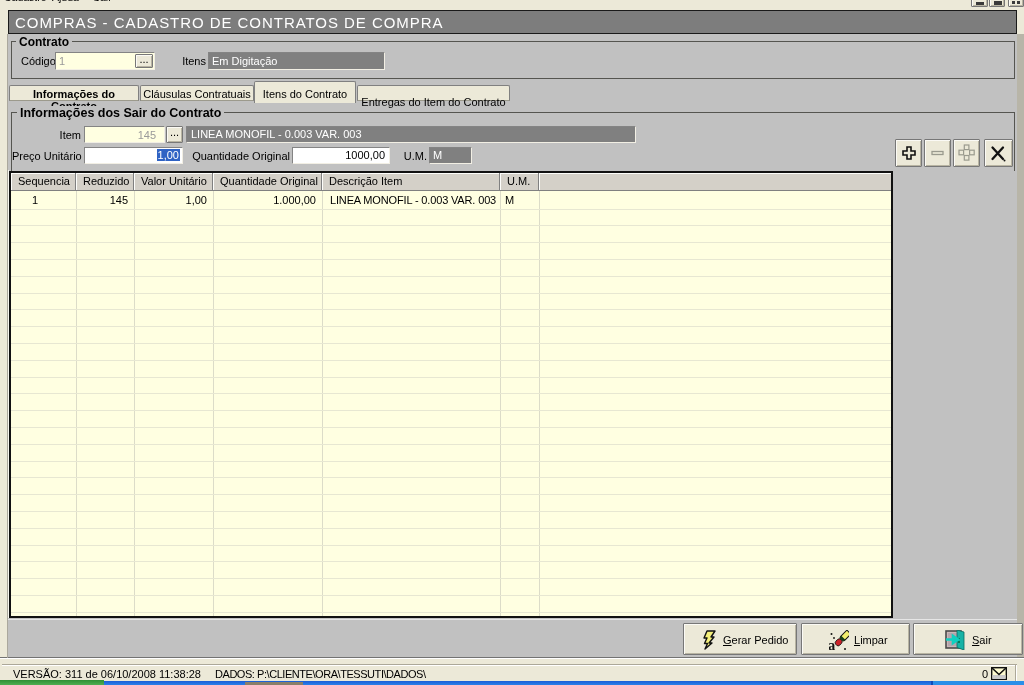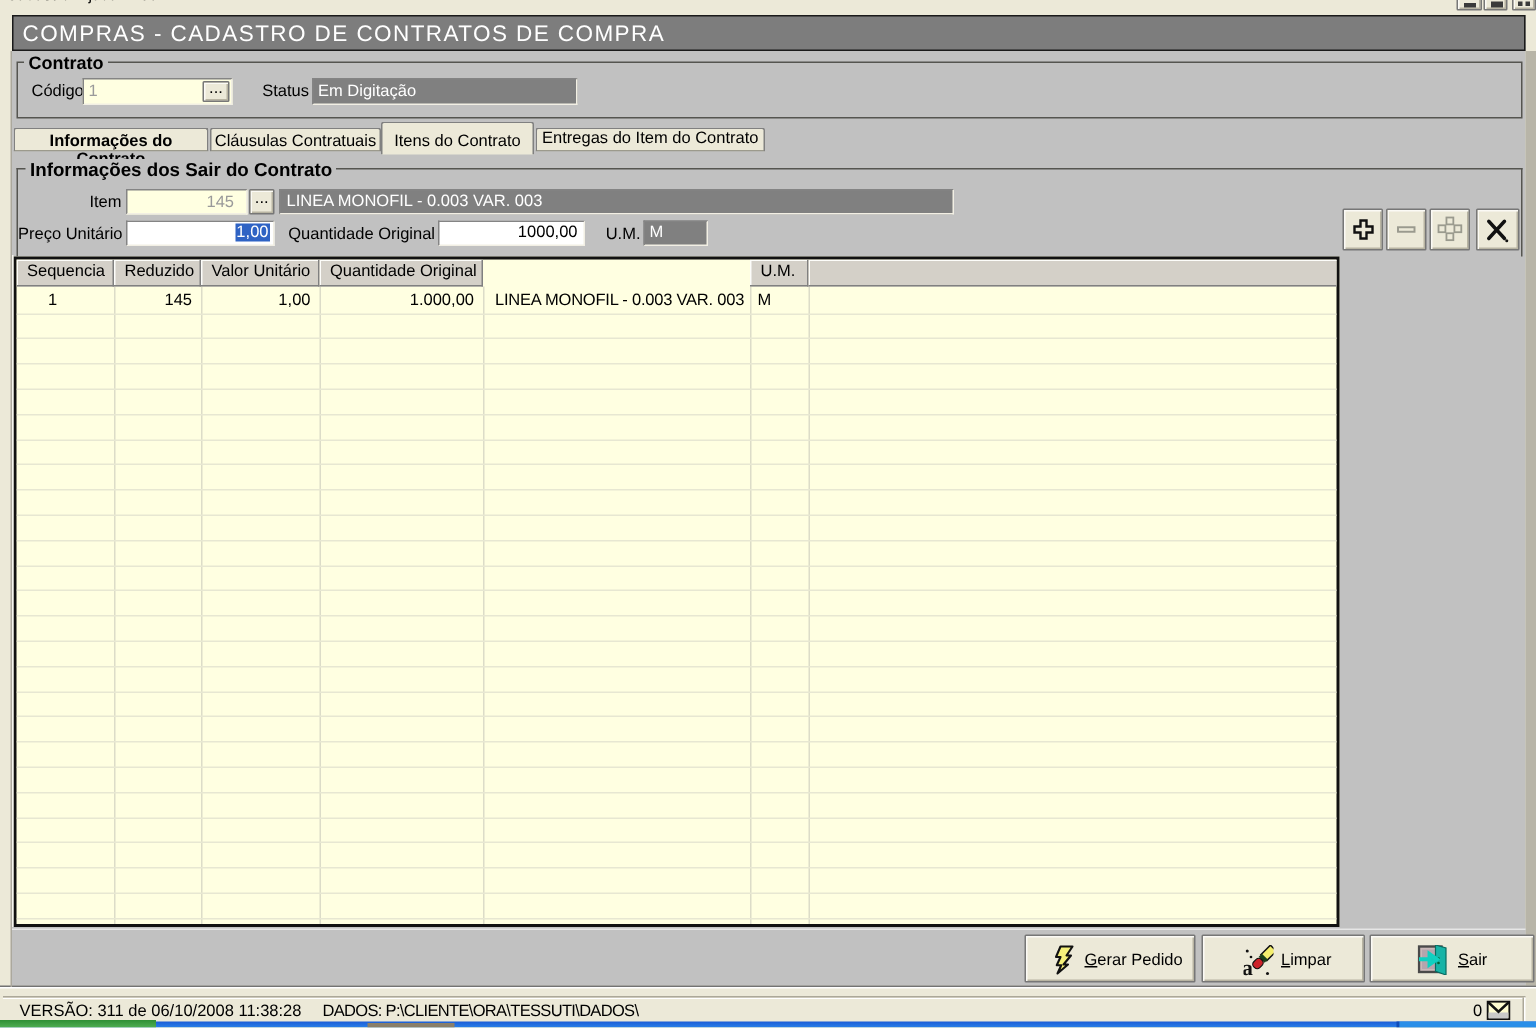--- a/index.html
+++ b/index.html
@@ -43,29 +43,29 @@
 <div class="abs" style="left:1017px; top:34px; width:7px; height:624px; background:#b8b5a8;"></div>
 
 <div class="abs" style="left:11px; top:41px; width:1004px; height:38px; border:1px solid #555550; border-bottom-color:#555550;"></div>
 <div class="abs" style="left:16px; top:35px; background:#c1c1c1; padding:0 3px; font-weight:bold; font-size:12px; color:#000;">Contrato</div>
 
 <div class="abs" style="left:21px; top:55px; width:34px; text-align:right; color:#000;">Código</div>
 <div class="abs sunken yellow" style="left:55px; top:52px; width:100px; height:18px;">
   <div class="abs" style="left:3px; top:2px; color:#9a9a9a;">1</div>
   <div class="abs btn3d" style="right:1px; top:1px; width:18px; height:14px; text-align:center; line-height:9px;">...</div>
 </div>
-<div class="abs" style="left:172px; top:55px; width:34px; text-align:right; color:#000;">Status</div>
+<div class="abs" style="left:172px; top:55px; width:34px; text-align:right; color:#000;">Itens</div>
 <div class="abs sunken darkfield" style="left:208px; top:52px; width:177px; height:18px;">
     <div class="abs" style="left:3px; top:2px;">Em Digitação</div>
   </div>
 
 <div class="abs" style="left:9px; top:85px; width:1008px; height:18px;">
   <div class="abs" style="left:0px; top:0px; width:130px; height:16px; background:#ece9d8; border:1px solid #808080; border-bottom:1px solid #9c9a8c; border-radius:2px 2px 0 0; text-align:center; padding-top:2px;font-weight:bold;">Informações do Contrato</div>
   <div class="abs" style="left:131px; top:0px; width:114px; height:16px; background:#ece9d8; border:1px solid #808080; border-bottom:1px solid #9c9a8c; border-radius:2px 2px 0 0; text-align:center; padding-top:2px;">Cláusulas Contratuais</div>
-  <div class="abs" style="left:348px; top:0px; width:153px; height:16px; background:#ece9d8; border:1px solid #808080; border-bottom:1px solid #9c9a8c; border-radius:2px 2px 0 0; text-align:center; padding-top:0;">Entregas do Item do Contrato</div>
+  <div class="abs" style="left:348px; top:0px; width:153px; height:16px; background:#ece9d8; border:1px solid #808080; border-bottom:1px solid #9c9a8c; border-radius:2px 2px 0 0; text-align:center; padding-top:10px;">Entregas do Item do Contrato</div>
   <div class="abs" style="left:245px; top:-4px; width:102px; height:22px; background:#ece9d8; border:1px solid #808080; border-bottom:none; border-radius:2px 2px 0 0; text-align:center; padding-top:6px;">Itens do Contrato</div>
 </div>
 
 <div class="abs" style="left:11px; top:112px; width:1004px; height:59px; border:1px solid #555550; border-bottom:none;"></div>
 <div class="abs" style="left:17px; top:106px; background:#c1c1c1; padding:0 3px; font-weight:bold; font-size:12.5px; color:#000;">Informações dos Sair do Contrato</div>
 
 <div class="abs" style="left:31px; top:129px; width:50px; text-align:right; color:#000;">Item</div>
 <div class="abs sunken yellow" style="left:84px; top:126px; width:81px; height:17px;">
     <div class="abs" style="right:8px; top:2px; color:#9a9a9a;">145</div>
   </div>
@@ -136,20 +136,21 @@
   <div class="abs" style="left:0; top:371.5px; width:1007px; height:1px; background:#e7e7d2;"></div>
   <div class="abs" style="left:0; top:388.3px; width:1007px; height:1px; background:#e7e7d2;"></div>
   <div class="abs" style="left:0; top:405.1px; width:1007px; height:1px; background:#e7e7d2;"></div>
   <div class="abs" style="left:0; top:421.9px; width:1007px; height:1px; background:#e7e7d2;"></div>
   <div class="abs" style="left:0; top:438.7px; width:1007px; height:1px; background:#e7e7d2;"></div>
 
   <div class="hc abs" style="left:0px; width:65px;">Sequencia</div>
   <div class="hc abs" style="left:65px; width:58px;">Reduzido</div>
   <div class="hc abs" style="left:123px; width:79px;">Valor Unitário</div>
   <div class="hc abs" style="left:202px; width:109px;">Quantidade Original</div>
+  <div class="hc abs" style="left:311px; width:178px;">Descrição Item</div>
   <div class="hc abs" style="left:489px; width:39px;">U.M.</div>
   <div class="hc abs" style="left:528px; width:479px;"></div>
 
   <div class="abs" style="left:0px; top:21px; width:48px; text-align:center; color:#000;">1</div>
   <div class="abs" style="left:65px; top:21px; width:52px; text-align:right; color:#000;">145</div>
   <div class="abs" style="left:123px; top:21px; width:73px; text-align:right; color:#000;">1,00</div>
   <div class="abs" style="left:202px; top:21px; width:103px; text-align:right; color:#000;">1.000,00</div>
   <div class="abs" style="left:319px; top:21px; color:#000; letter-spacing:-0.15px;">LINEA MONOFIL - 0.003 VAR. 003</div>
   <div class="abs" style="left:494px; top:21px; color:#000;">M</div>
 </div>

